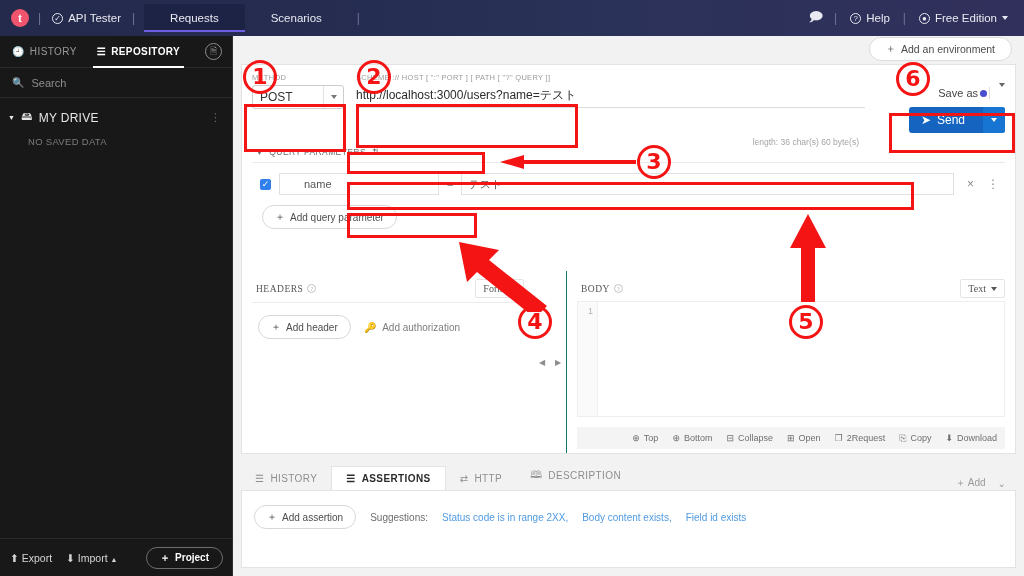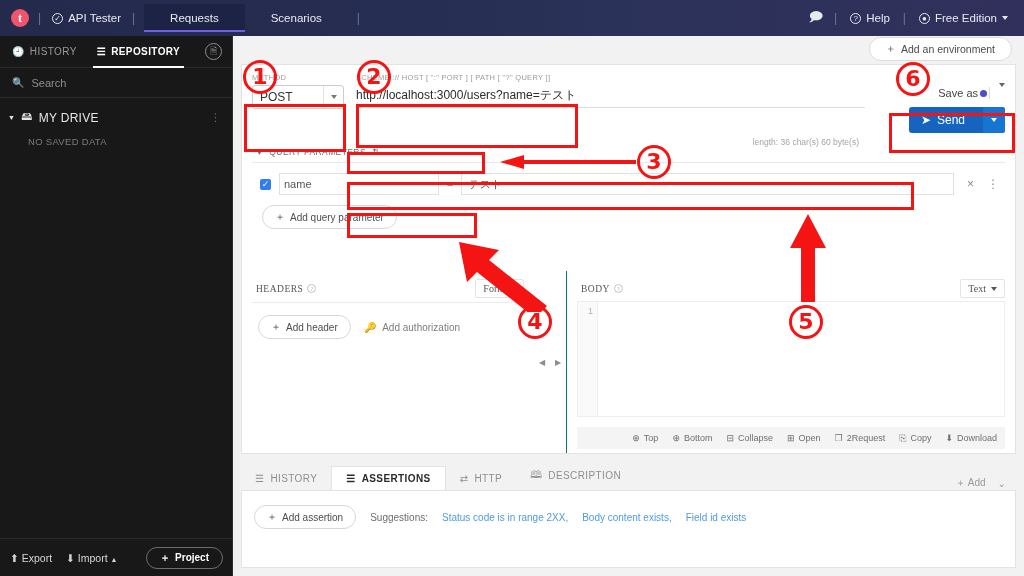--- a/index.html
+++ b/index.html
@@ -90,21 +90,21 @@
   }
   .send-btn .lbl { padding: 0 18px 0 12px; display: flex; align-items: center; gap: 6px; }
   .send-btn .split { width: 22px; height: 26px; background: #1675d2; display: flex; align-items: center; justify-content: center; }
   .len-note { font-size: 8.5px; color: #a5a5a5; text-align: right; padding: 4px 156px 0 0; }
 
   .qp-head { display: flex; align-items: center; gap: 6px; margin: 0 0 0 14px; font-size: 8.5px; color: #6b6b6b; letter-spacing: .4px; text-align: right; }
   .qp-divider { height: 1px; background: #e9e9e9; margin: 5px 10px 0 10px; }
 
   .qp-row { display: flex; align-items: center; height: 26px; margin: 8px 12px 0 18px; gap: 8px; }
   .cbx { width: 11px; height: 11px; background: #2f80ed; border-radius: 2px; color: #fff; font-size: 9px; display:flex; align-items:center; justify-content:center; }
-  .qp-key { width: 160px; border: 1px solid #e0e0e0; height: 22px; font-size: 11px; color: #555; display: flex; align-items: center; padding-left: 4px; background:#fff; }
+  .qp-key { width: 160px; border: 1px solid #e0e0e0; height: 22px; font-size: 11px; color: #555; display: flex; align-items: center; padding-left: 24px; background:#fff; }
   .qp-eq { color: #9a9a9a; font-size: 11px; }
   .qp-val { flex: 1; border: 1px solid #e0e0e0; height: 22px; font-size: 11px; color: #555; display: flex; align-items: center; padding-left: 6px; background:#fff; }
   .qp-x { color: #8c8c8c; font-size: 12px; padding: 0 5px; }
   .qp-dots { color: #8c8c8c; font-size: 12px; padding-right: 4px; }
 
   .addparam {
     margin: 8px 0 0 20px; display: inline-flex; align-items: center; gap: 5px;
     border: 1px solid #d8d8d8; border-radius: 12px; padding: 4px 12px; font-size: 10px; color: #4d4d4d; background:#fff;
   }
   .trash-row { position: absolute; right: 22px; top: 216px; color: #9b9b9b; font-size: 12px; }

